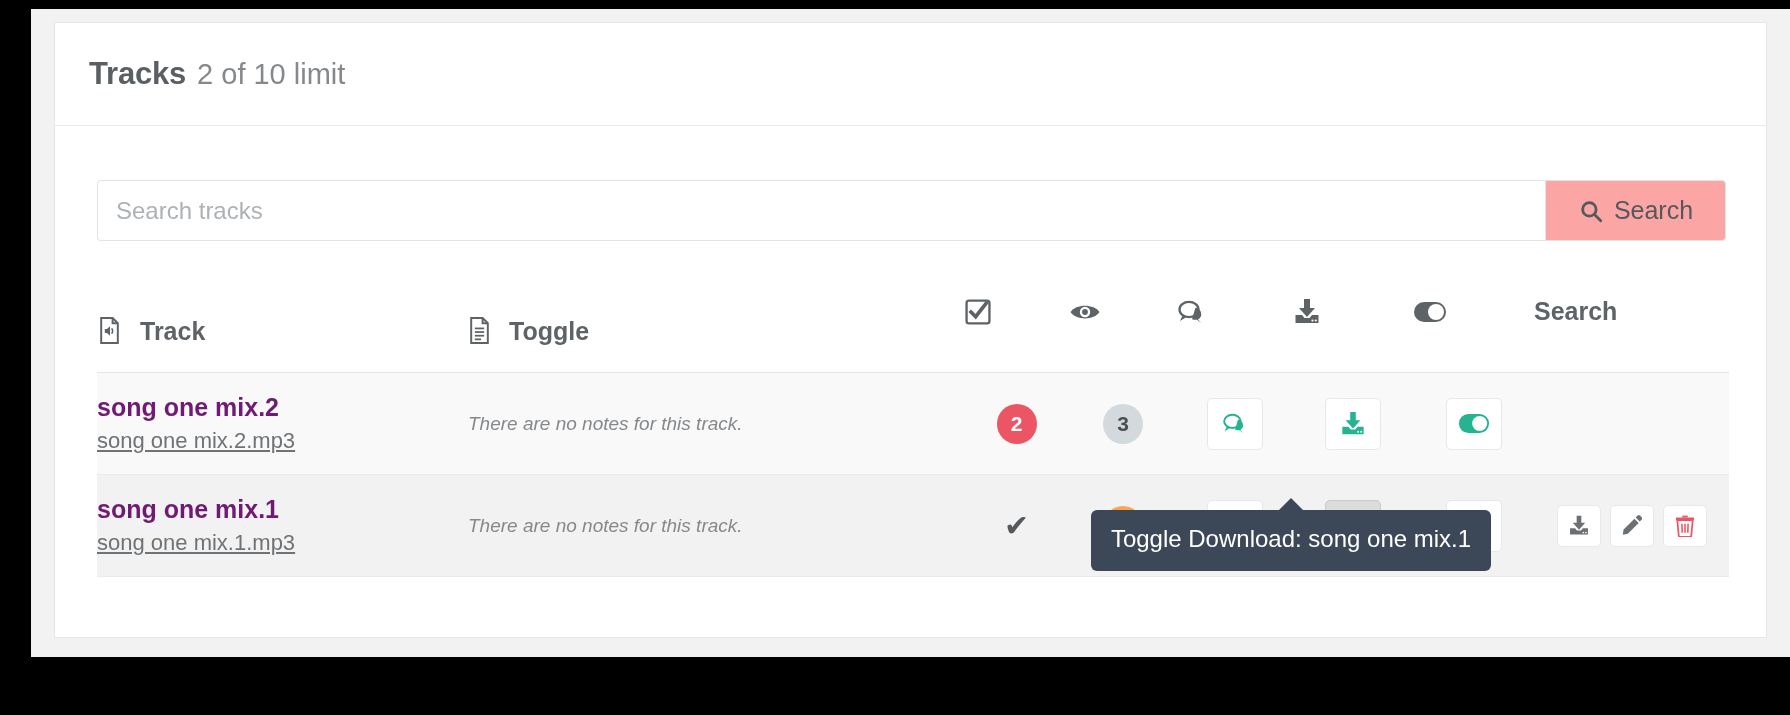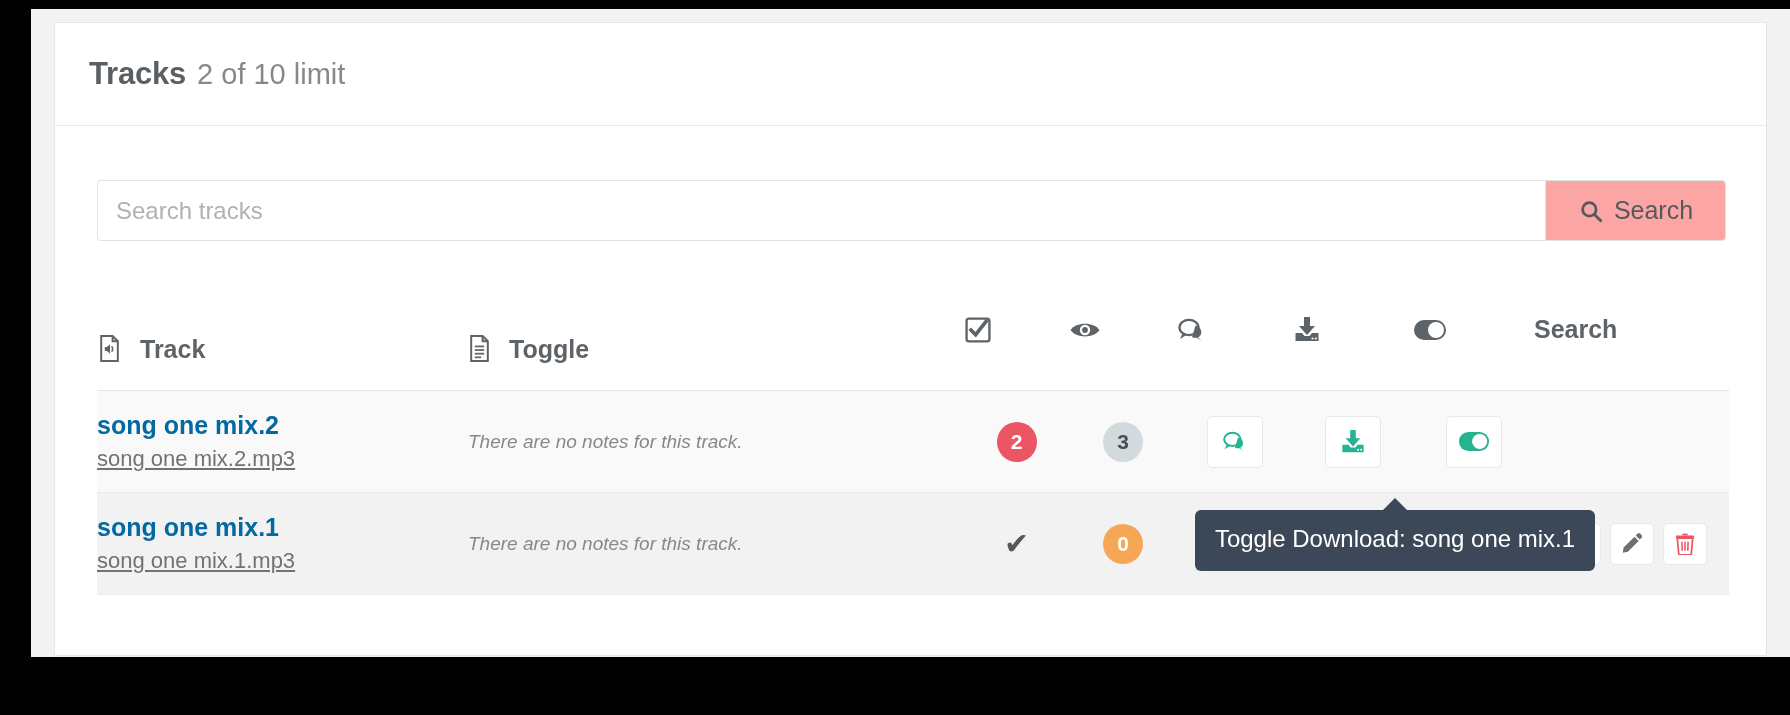--- a/index.html
+++ b/index.html
@@ -66,21 +66,21 @@
 
   
   .card-body {
     padding: 54px 40px 60px 42px;
   }
 
   
   .search-row {
     display: flex;
     height: 61px;
-    margin-bottom: 50px;
+    margin-bottom: 32px;
   }
   .search-input {
     flex: 1;
     border: 1px solid #e0e4e7;
     border-right: none;
     border-radius: 4px 0 0 4px;
     box-sizing: border-box;
     font-size: 24px;
     color: #55595c;
     padding: 0 18px;
@@ -133,21 +133,21 @@
   }
   tr.track-row.odd td { background: #f9f9f9; }
   tr.track-row.even td { background: #f2f2f2; }
 
   td.c-track { padding-left: 14px; }
   td.c-center { text-align: center; }
 
   .track-name {
     font-size: 25px;
     font-weight: bold;
-    color: #0369a1;
+    color: #701a75;
     line-height: 1.15;
     cursor: pointer;
   }
   .track-file {
     font-size: 22px;
     color: #6f7376;
     margin-top: 7px;
     text-decoration: underline;
   }
   .notes-text {
@@ -216,21 +216,21 @@
     position: absolute;
     width: 400px;
     background: #3c4858;
     color: #ffffff;
     border-radius: 6px;
     font-size: 24px;
     line-height: 1.28;
     text-align: center;
     padding: 14px 12px 16px 12px;
     box-sizing: border-box;
-    left: 1140px;
+    left: 1036px;
     top: 487px;
   }
   .tooltip::after {
     content: "";
     position: absolute;
     top: -12px;
     left: 50%;
     margin-left: -13px;
     border-left: 13px solid transparent;
     border-right: 13px solid transparent;

